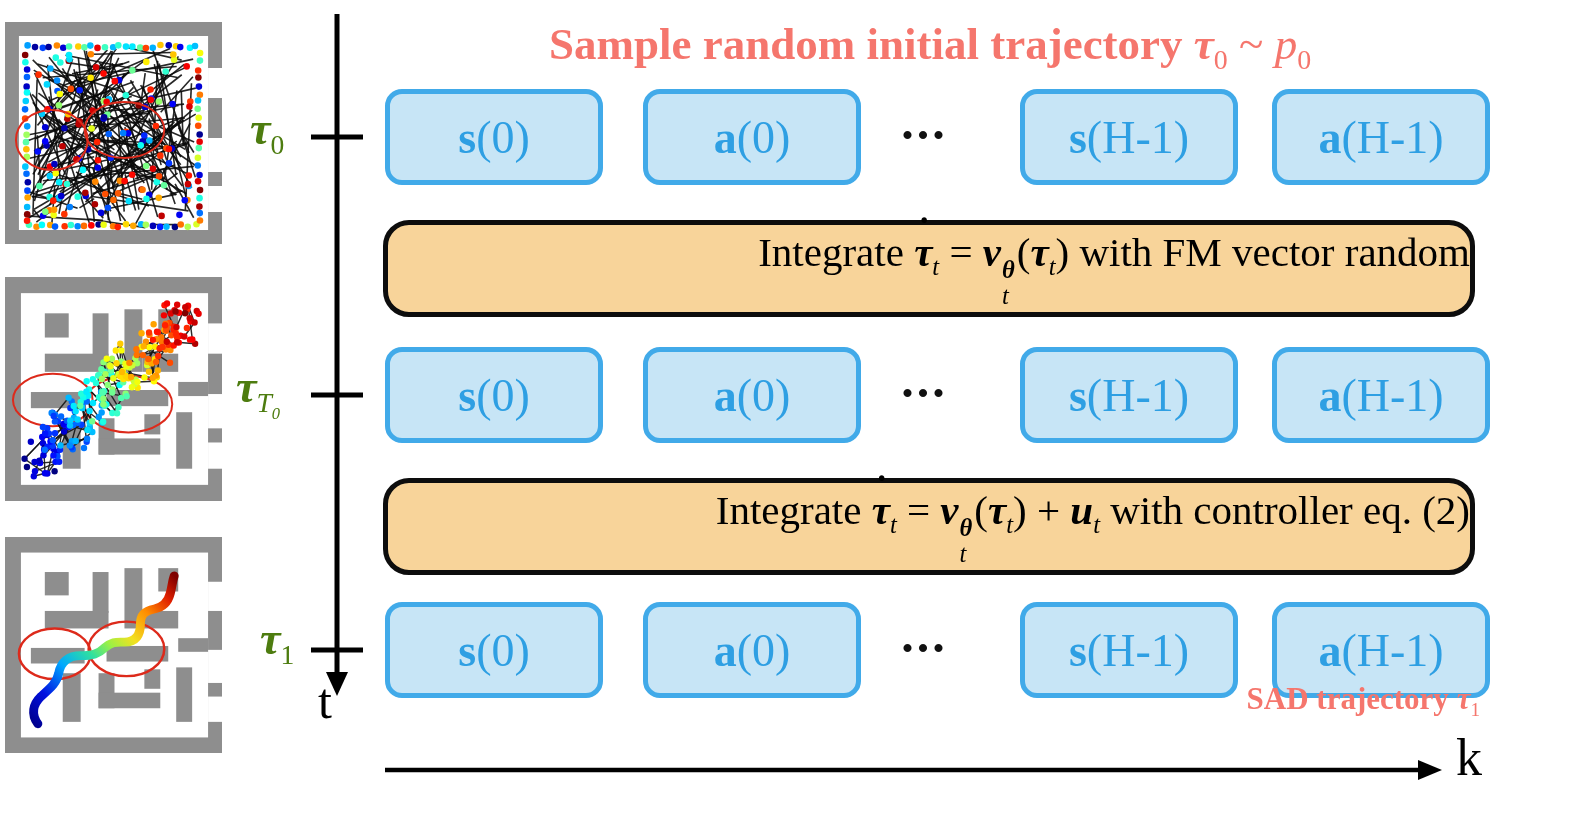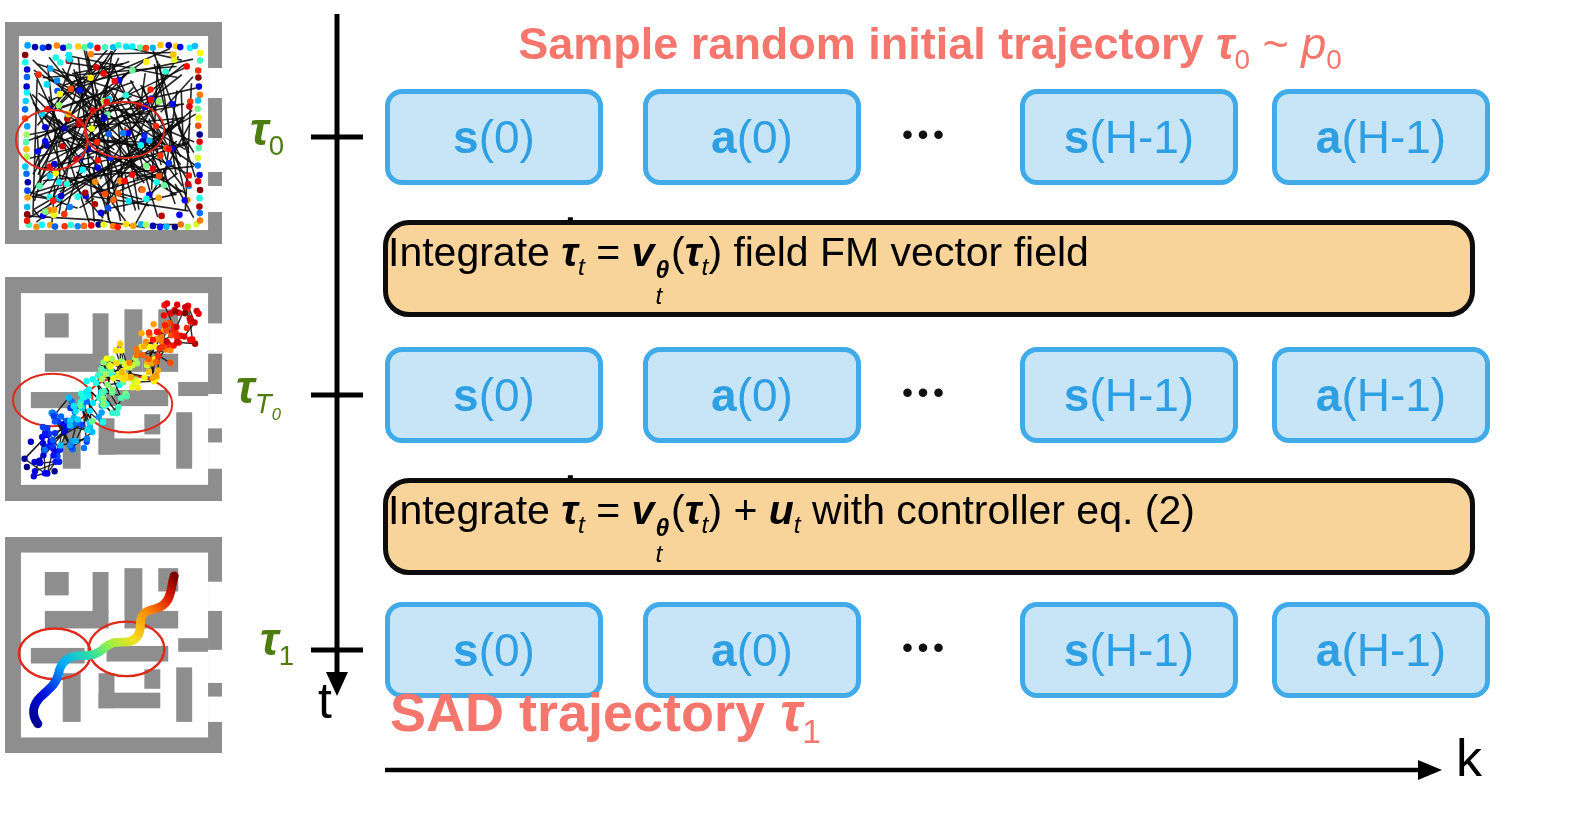--- a/index.html
+++ b/index.html
@@ -1,32 +1,32 @@
 <!DOCTYPE html>
 <html><head>
 <meta charset="utf-8">
 <style>
   html,body{margin:0;padding:0;background:#ffffff;}
   .canvas{
     position:relative;width:1587px;height:828px;background:#ffffff;overflow:hidden;
-    font-family:Liberation Sans, sans-serif;color:#000;
+    font-family:Liberation Serif, serif;color:#000;
   }
   
   .maze{position:absolute;margin:0;padding:0;}
   .maze svg{display:block;width:100%;height:100%;}
   .maze1{left:5px;top:22px;width:217px;height:222px;}
   .maze2{left:5px;top:277px;width:217px;height:224px;}
   .maze3{left:5px;top:537px;width:217px;height:216px;}
   
   .axes{position:absolute;left:0;top:0;pointer-events:none;}
   
   .title{position:absolute;left:385px;top:18px;width:1090px;text-align:center;
          font-size:45px;font-weight:bold;color:#F5766D;white-space:nowrap;}
-  .footer{position:absolute;left:390px;top:681px;width:1090px;text-align:left;
-         font-size:54px;font-weight:bold;color:#F5766D;white-space:nowrap;}
+  .footer{position:absolute;left:390px;top:681px;width:1090px;text-align:right;
+         font-size:31px;font-weight:bold;color:#F5766D;white-space:nowrap;}
   .title sub,.footer sub{font-size:0.62em;font-weight:normal;}
   
   .bi{font-style:italic;font-weight:bold;}
   .itn{font-style:italic;font-weight:normal;}
   .n{font-weight:normal;}
   sub.it{font-style:italic;}
   sub{font-size:0.6em;}
   .ovd{position:relative;display:inline-block;}
   .odot{position:absolute;left:55%;transform:translateX(-50%);top:-0.48em;font-weight:bold;font-size:0.9em;}
   .mss{display:inline-flex;flex-direction:column;align-items:flex-start;font-size:0.6em;
@@ -48,21 +48,21 @@
         background:#C7E5F6;border:5px solid #41AAE9;border-radius:17px;
         display:flex;align-items:center;justify-content:center;
         font-size:46px;color:#2E9FE3;white-space:nowrap;}
   .bbox .bl{font-weight:bold;}
   .b1{left:385px;} .b2{left:643px;} .b3{left:1020px;} .b4{left:1272px;}
   .dots{position:absolute;left:868px;top:0;width:115px;height:96px;line-height:92px;
         text-align:center;font-size:30px;font-weight:bold;color:#111;letter-spacing:5px;}
   
   .pbox{position:absolute;left:383px;width:1092px;height:97px;box-sizing:border-box;
         background:#F8D49A;border:5px solid #0d0d0d;border-radius:26px;
-        display:flex;align-items:center;justify-content:flex-start;
+        display:flex;align-items:center;justify-content:flex-end;
         font-size:41px;color:#000;white-space:nowrap;}
   .pbox1{top:220px;} .pbox2{top:478px;}
 </style>
 </head>
 <body>
 
 <div class="canvas">
 
   <figure class="maze maze1">
     <svg viewBox="0 0 218 222" preserveAspectRatio="none">
@@ -931,21 +931,21 @@
     <div class="bbox b4">
         <span class="bl">a</span>
         <span>(H-1)</span>
       </div>
   </div>
 
   <div class="pbox pbox1">
       <span class="eq"><span>Integrate </span><span class="ovd"><span class="odot">˙</span><span class="bi">τ</span></span><sub class="it">t</sub><span> = </span><span class="bi">v</span><span class="mss">
           <span class="ssup">θ</span>
           <span class="ssub">t</span>
-        </span><span>(</span><span class="bi">τ</span><sub class="it">t</sub><span>)</span><span> field FM vector field</span></span>
+        </span><span>(</span><span class="bi">τ</span><sub class="it">t</sub><span>)</span><span> with FM vector random</span></span>
     </div>
 
   <div class="row row2">
     <div class="bbox b1">
         <span class="bl">s</span>
         <span>(0)</span>
       </div>
     <div class="bbox b2">
         <span class="bl">a</span>
         <span>(0)</span>

